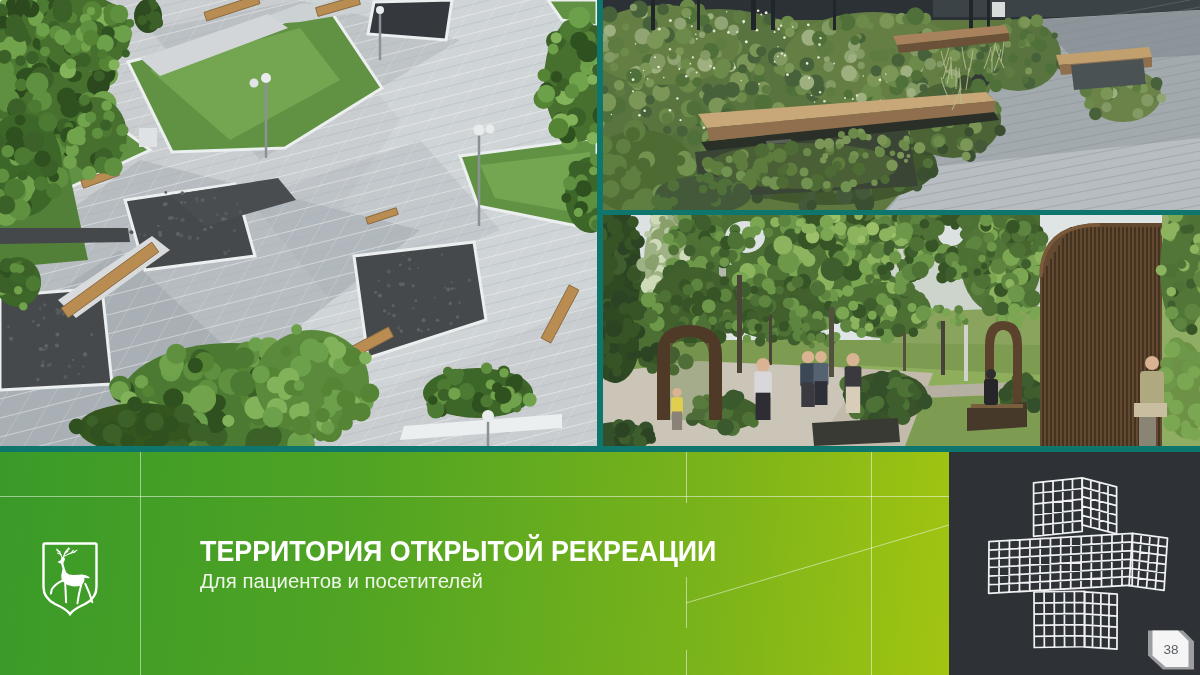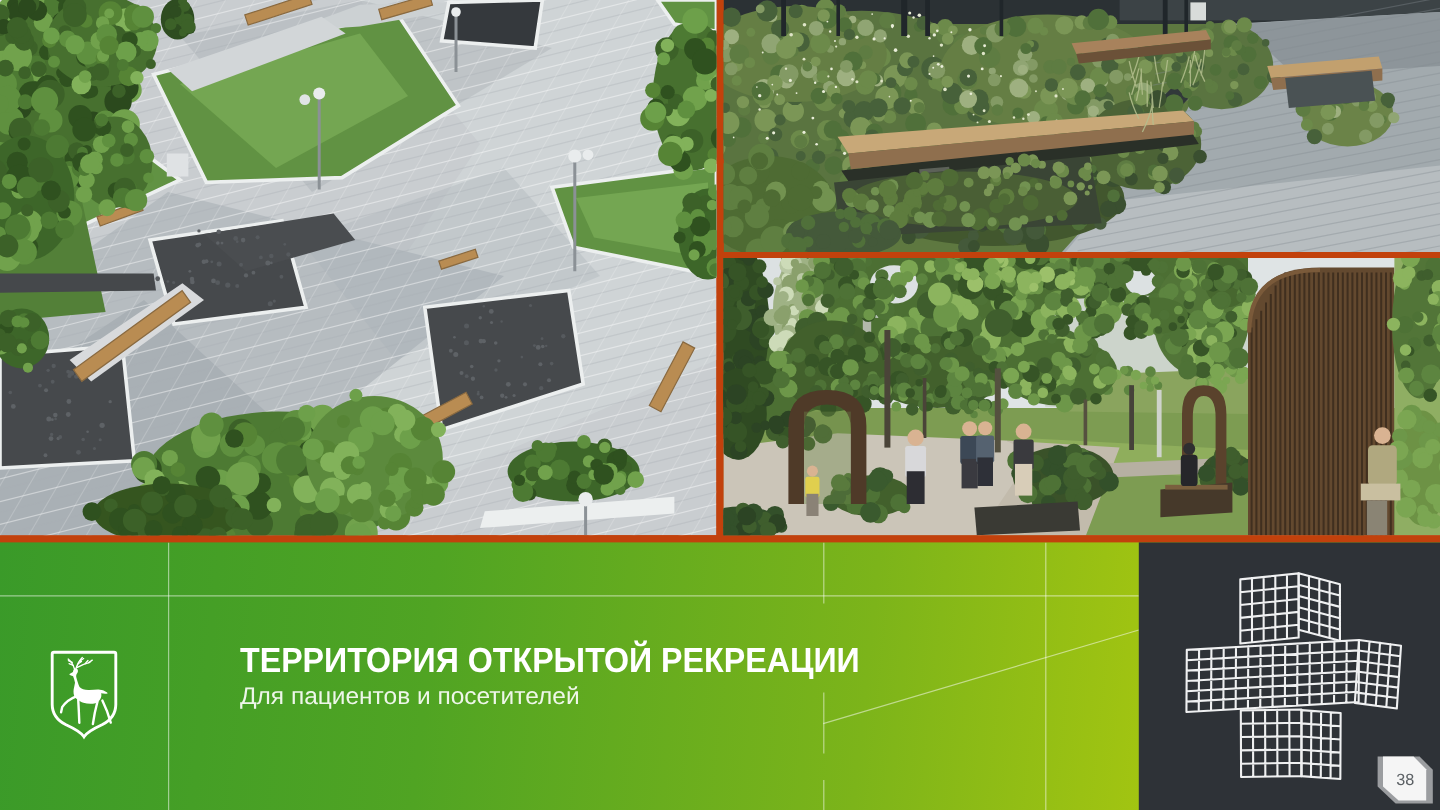--- a/index.html
+++ b/index.html
@@ -1,16 +1,16 @@
 <!DOCTYPE html>
 <html><head><meta charset="utf-8"><style>
 html,body{margin:0;padding:0;background:#ffffff;width:1200px;height:675px;overflow:hidden}
 </style></head>
 <body>
-<div style="position:relative;width:1200px;height:675px;background:#c2410c">
+<div style="position:relative;width:1200px;height:675px;background:#0f766e">
 <svg width="597" height="446" viewBox="0 0 597 446" style="position:absolute;left:0;top:0;filter:blur(0.5px)">
       <rect width="597" height="446" fill="#c9cdd0"></rect>
       <polygon points="300.0,0.0 597.0,0.0 597.0,300.0 260.0,446.0 180.0,446.0 400.0,120.0" fill="#cfd4d6"></polygon>
       <polygon points="0.0,260.0 140.0,160.0 420.0,230.0 150.0,446.0 0.0,446.0" fill="#b6bcc0"></polygon>
       <polygon points="0.0,330.0 120.0,250.0 240.0,360.0 130.0,446.0 0.0,446.0" fill="#a9b0b5"></polygon>
       <polygon points="150.0,30.0 300.0,0.0 460.0,40.0 260.0,160.0" fill="#aab1b6" opacity="0.45"></polygon>
       <polygon points="250.0,200.0 420.0,140.0 500.0,230.0 330.0,300.0" fill="#aab1b6" opacity="0.35"></polygon>
       <path d="M0,0 L597,-150 M0,19 L597,-131 M0,38 L597,-112 M0,57 L597,-93 M0,76 L597,-74 M0,95 L597,-55 M0,114 L597,-36 M0,133 L597,-17 M0,152 L597,2 M0,171 L597,21 M0,190 L597,40 M0,209 L597,59 M0,228 L597,78 M0,247 L597,97 M0,266 L597,116 M0,285 L597,135 M0,304 L597,154 M0,323 L597,173 M0,342 L597,192 M0,361 L597,211 M0,380 L597,230 M0,399 L597,249 M0,418 L597,268 M0,437 L597,287 M0,456 L597,306 M0,475 L597,325 M0,494 L597,344 M0,513 L597,363 M0,532 L597,382 M0,551 L597,401 M0,570 L597,420 M0,589 L597,439 M0,608 L597,458 M0,627 L597,477" stroke="#ffffff" stroke-width="1" opacity="0.42" fill="none"></path>
       <path d="M0,9 L597,-141 M0,28 L597,-122 M0,47 L597,-103 M0,66 L597,-84 M0,85 L597,-65 M0,104 L597,-46 M0,123 L597,-27 M0,142 L597,-8 M0,161 L597,11 M0,180 L597,30 M0,199 L597,49 M0,218 L597,68 M0,237 L597,87 M0,256 L597,106 M0,275 L597,125 M0,294 L597,144 M0,313 L597,163 M0,332 L597,182 M0,351 L597,201 M0,370 L597,220 M0,389 L597,239 M0,408 L597,258 M0,427 L597,277 M0,446 L597,296 M0,465 L597,315 M0,484 L597,334 M0,503 L597,353 M0,522 L597,372 M0,541 L597,391 M0,560 L597,410 M0,579 L597,429 M0,598 L597,448 M0,617 L597,467 M0,636 L597,486" stroke="#aab0b4" stroke-width="1" opacity="0.35" fill="none"></path>
       <path d="M-384,446 L-124,0 M-360,446 L-100,0 M-336,446 L-76,0 M-312,446 L-52,0 M-288,446 L-28,0 M-264,446 L-4,0 M-240,446 L20,0 M-216,446 L44,0 M-192,446 L68,0 M-168,446 L92,0 M-144,446 L116,0 M-120,446 L140,0 M-96,446 L164,0 M-72,446 L188,0 M-48,446 L212,0 M-24,446 L236,0 M0,446 L260,0 M24,446 L284,0 M48,446 L308,0 M72,446 L332,0 M96,446 L356,0 M120,446 L380,0 M144,446 L404,0 M168,446 L428,0 M192,446 L452,0 M216,446 L476,0 M240,446 L500,0 M264,446 L524,0 M288,446 L548,0 M312,446 L572,0 M336,446 L596,0 M360,446 L620,0 M384,446 L644,0 M408,446 L668,0 M432,446 L692,0 M456,446 L716,0 M480,446 L740,0 M504,446 L764,0 M528,446 L788,0 M552,446 L812,0 M576,446 L836,0 M600,446 L860,0 M624,446 L884,0 M648,446 L908,0 M672,446 L932,0 M696,446 L956,0 M720,446 L980,0 M744,446 L1004,0 M768,446 L1028,0 M792,446 L1052,0" stroke="#ffffff" stroke-width="1" opacity="0.18" fill="none"></path>

